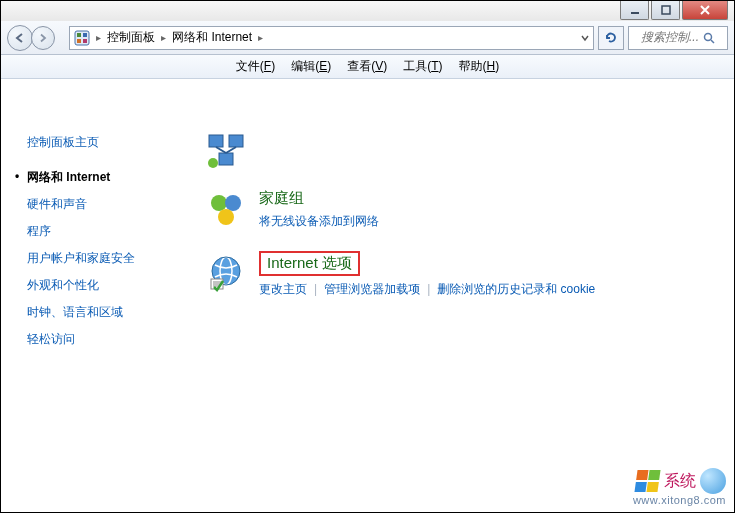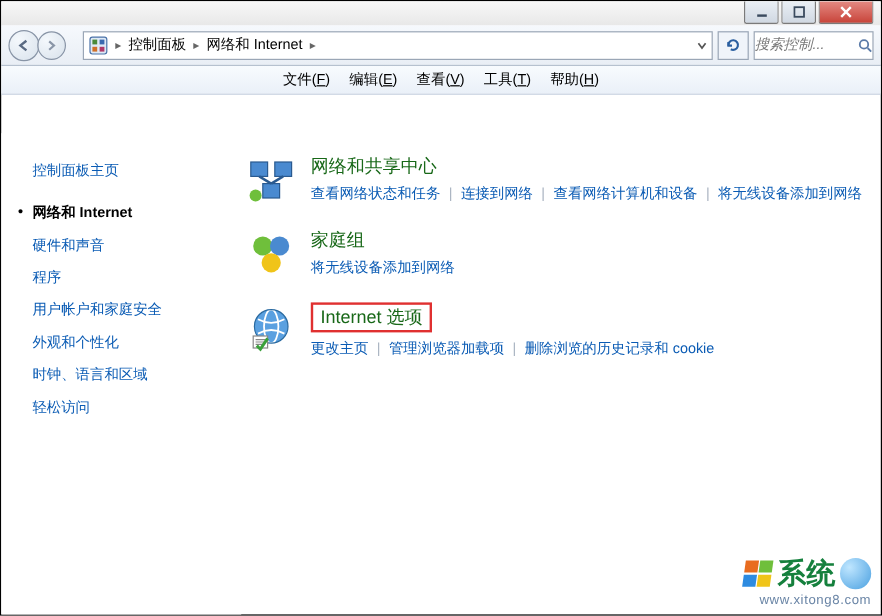--- a/index.html
+++ b/index.html
@@ -17,21 +17,21 @@
 .addr-row { height: 34px; background: linear-gradient(to bottom, #f6f9fd, #e9eef5); display: flex; align-items: center; padding: 0 6px; border-bottom: 1px solid #b6c1cf; gap: 4px; }
 .nav-btns { width: 58px; height: 26px; position: relative; }
 .nav-back, .nav-fwd { position: absolute; width: 26px; height: 26px; border-radius: 50%; background: radial-gradient(circle at 30% 30%, #f4f8fc, #d9e2ec); border: 1px solid #8894a6; top: 0; display: flex; align-items: center; justify-content: center; color: #5a6a82; font-size: 13px; }
 .nav-back { left: 0; }
 .nav-fwd { left: 24px; width: 24px; height: 24px; top: 1px; font-size: 11px; }
 .addr-bar { flex: 1; height: 24px; background: #fff; border: 1px solid #9aa6b6; display: flex; align-items: center; padding: 0 4px; font-size: 12px; gap: 6px; }
 .addr-icon { width: 16px; height: 16px; display: inline-flex; align-items: center; justify-content: center; }
 .addr-sep { color: #666; font-size: 10px; }
 .addr-drop { margin-left: auto; display: flex; align-items: center; gap: 6px; color: #555; }
 .refresh-btn { width: 26px; height: 24px; border: 1px solid #9aa6b6; background: #f0f4fa; display:flex; align-items:center; justify-content:center; color:#2b5fa0; font-size:14px;}
-.search-box { width: 100px; height: 24px; background: #fff; border: 1px solid #9aa6b6; display: flex; align-items: center; padding: 0 0; gap: 4px; font-size: 12px; color: #777; font-style: italic; }
+.search-box { width: 100px; height: 24px; background: #fff; border: 1px solid #9aa6b6; display: flex; align-items: center; padding: 0 12px; gap: 4px; font-size: 12px; color: #777; font-style: italic; }
 .search-box .mag { color: #5a7aa8; font-style: normal; font-size: 12px; }
 
 
 .menubar { height: 24px; background: linear-gradient(to bottom, #f8fbfe, #eaf0f8); border-bottom: 1px solid #c7d2e0; display: flex; align-items: center; padding: 0 6px; font-size: 12px; justify-content: center; }
 .menu-item { padding: 2px 8px; cursor: pointer; }
 .menu-item u { text-decoration: underline; }
 
 
 .content { display: flex; height: calc(513px - 20px - 34px - 24px - 2px); margin-top: 32px; }
 .sidebar { width: 200px; background: #fff; padding: 18px 10px 10px 16px; font-size: 12px; border-right: 1px solid #e3e8ee00; }
@@ -45,21 +45,21 @@
 .cat-body { flex: 1; }
 .cat-title { color: #186818; font-size: 15px; margin-bottom: 3px; cursor: pointer; display: inline-block; }
 .cat-title.boxed { border: 2px solid #e03030; padding: 1px 6px; }
 .cat-links { font-size: 12px; line-height: 1.8; }
 .cat-links a { color: #0a5bb4; text-decoration: none; cursor: pointer; }
 .cat-links .lsep { color: #aab4c2; margin: 0 7px; }
 
 
 .watermark { position: absolute; right: 8px; bottom: 6px; text-align: right; }
 .wm-logo { display:flex; align-items:center; justify-content:flex-end; gap:4px; }
-.wm-text { font-size: 24px; color: #15803d; font-weight: 700; }
+.wm-text { font-size: 16px; color: #be185d; font-weight: 400; }
 .wm-ball { width: 26px; height: 26px; border-radius: 50%; background: radial-gradient(circle at 30% 30%, #bfe6ff, #4aa0e0); display:inline-block; }
 .wm-url { font-size: 11px; color: #6a85a6; letter-spacing: 0.5px; }
 .win-flag { display:inline-flex; flex-wrap:wrap; width:24px; height:22px; gap:1px; transform: skewX(-8deg); }
 .win-flag span { width:11px; height:10px; display:block; }
 .f1{background:#e86c1f;} .f2{background:#6fbf3b;} .f3{background:#2e8be0;} .f4{background:#f0c419;}
 
 
 svg { display:block; }
 </style>
 </head>
@@ -164,21 +164,20 @@
         <div class="cat-icon">
           <svg width="42" height="42">
             <rect x="4" y="6" width="14" height="12" fill="#4a8ad0" stroke="#2a5a90"></rect>
             <rect x="24" y="6" width="14" height="12" fill="#4a8ad0" stroke="#2a5a90"></rect>
             <rect x="14" y="24" width="14" height="12" fill="#4a8ad0" stroke="#2a5a90"></rect>
             <line x1="11" y1="18" x2="21" y2="24" stroke="#2a5a90" stroke-width="2"></line>
             <line x1="31" y1="18" x2="21" y2="24" stroke="#2a5a90" stroke-width="2"></line>
             <circle cx="8" cy="34" r="5" fill="#6fbf3b"></circle>
           </svg>
         </div>
-        <div class="cat-body"><div class="cat-title">网络和共享中心</div><div class="cat-links"><a>查看网络状态和任务</a><span class="lsep">|</span><a>连接到网络</a><span class="lsep">|</span><a>查看网络计算机和设备</a><span class="lsep">|</span><a>将无线设备添加到网络</a></div></div>
       </div>
       <div class="cat">
         <div class="cat-icon">
           <svg width="42" height="42">
             <circle cx="14" cy="14" r="8" fill="#6fbf3b"></circle>
             <circle cx="28" cy="14" r="8" fill="#4a8ad0"></circle>
             <circle cx="21" cy="28" r="8" fill="#f0c419"></circle>
           </svg>
         </div>
         <div class="cat-body"><div class="cat-title">家庭组</div><div class="cat-links"><a>将无线设备添加到网络</a></div></div>

